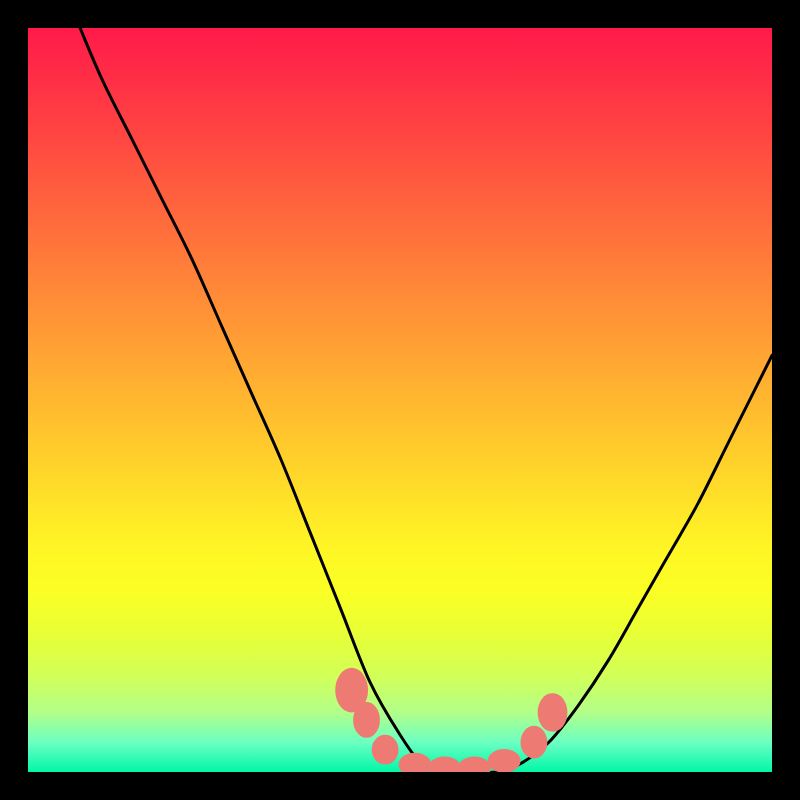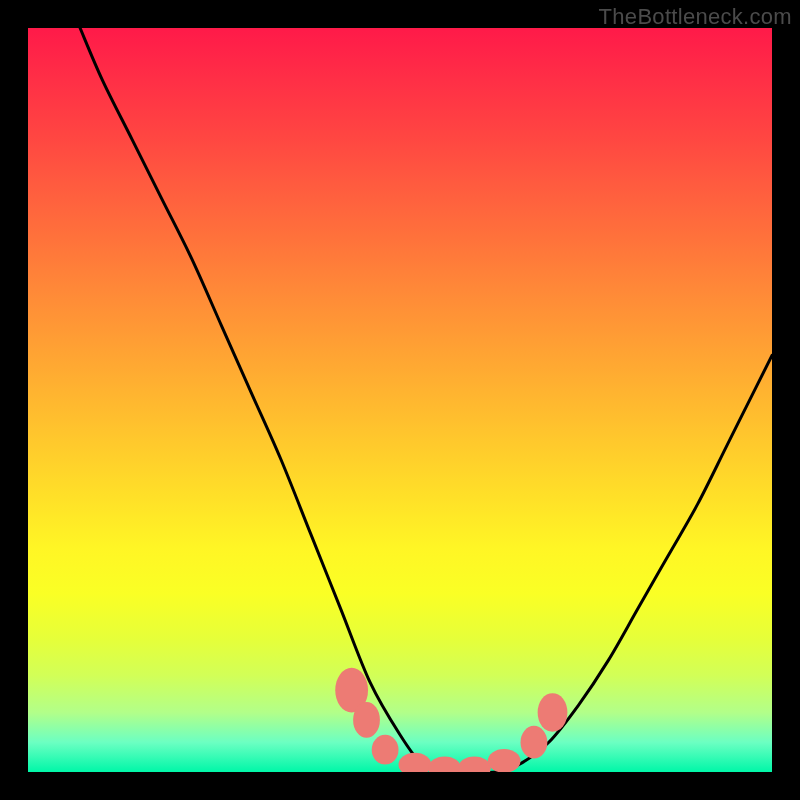--- a/index.html
+++ b/index.html
@@ -82,14 +82,13 @@
           <ellipse cx="357.12" cy="721.68" rx="13.392000000000001" ry="14.88" fill="#ed7b74"></ellipse>
           <ellipse cx="386.88" cy="736.56" rx="16.368000000000002" ry="11.904" fill="#ed7b74"></ellipse>
           <ellipse cx="416.64000000000004" cy="740.28" rx="16.368000000000002" ry="11.904" fill="#ed7b74"></ellipse>
           <ellipse cx="446.4" cy="740.28" rx="16.368000000000002" ry="11.904" fill="#ed7b74"></ellipse>
           <ellipse cx="476.16" cy="732.84" rx="16.368000000000002" ry="11.904" fill="#ed7b74"></ellipse>
           <ellipse cx="505.92" cy="714.24" rx="13.392000000000001" ry="16.368000000000002" fill="#ed7b74"></ellipse>
           <ellipse cx="524.52" cy="684.48" rx="14.88" ry="19.344" fill="#ed7b74"></ellipse>
         </g>
     </svg>
   </div>
-  <div class="watermark">TheBottleneck.com</div>
 </div>
 
 </body></html>

